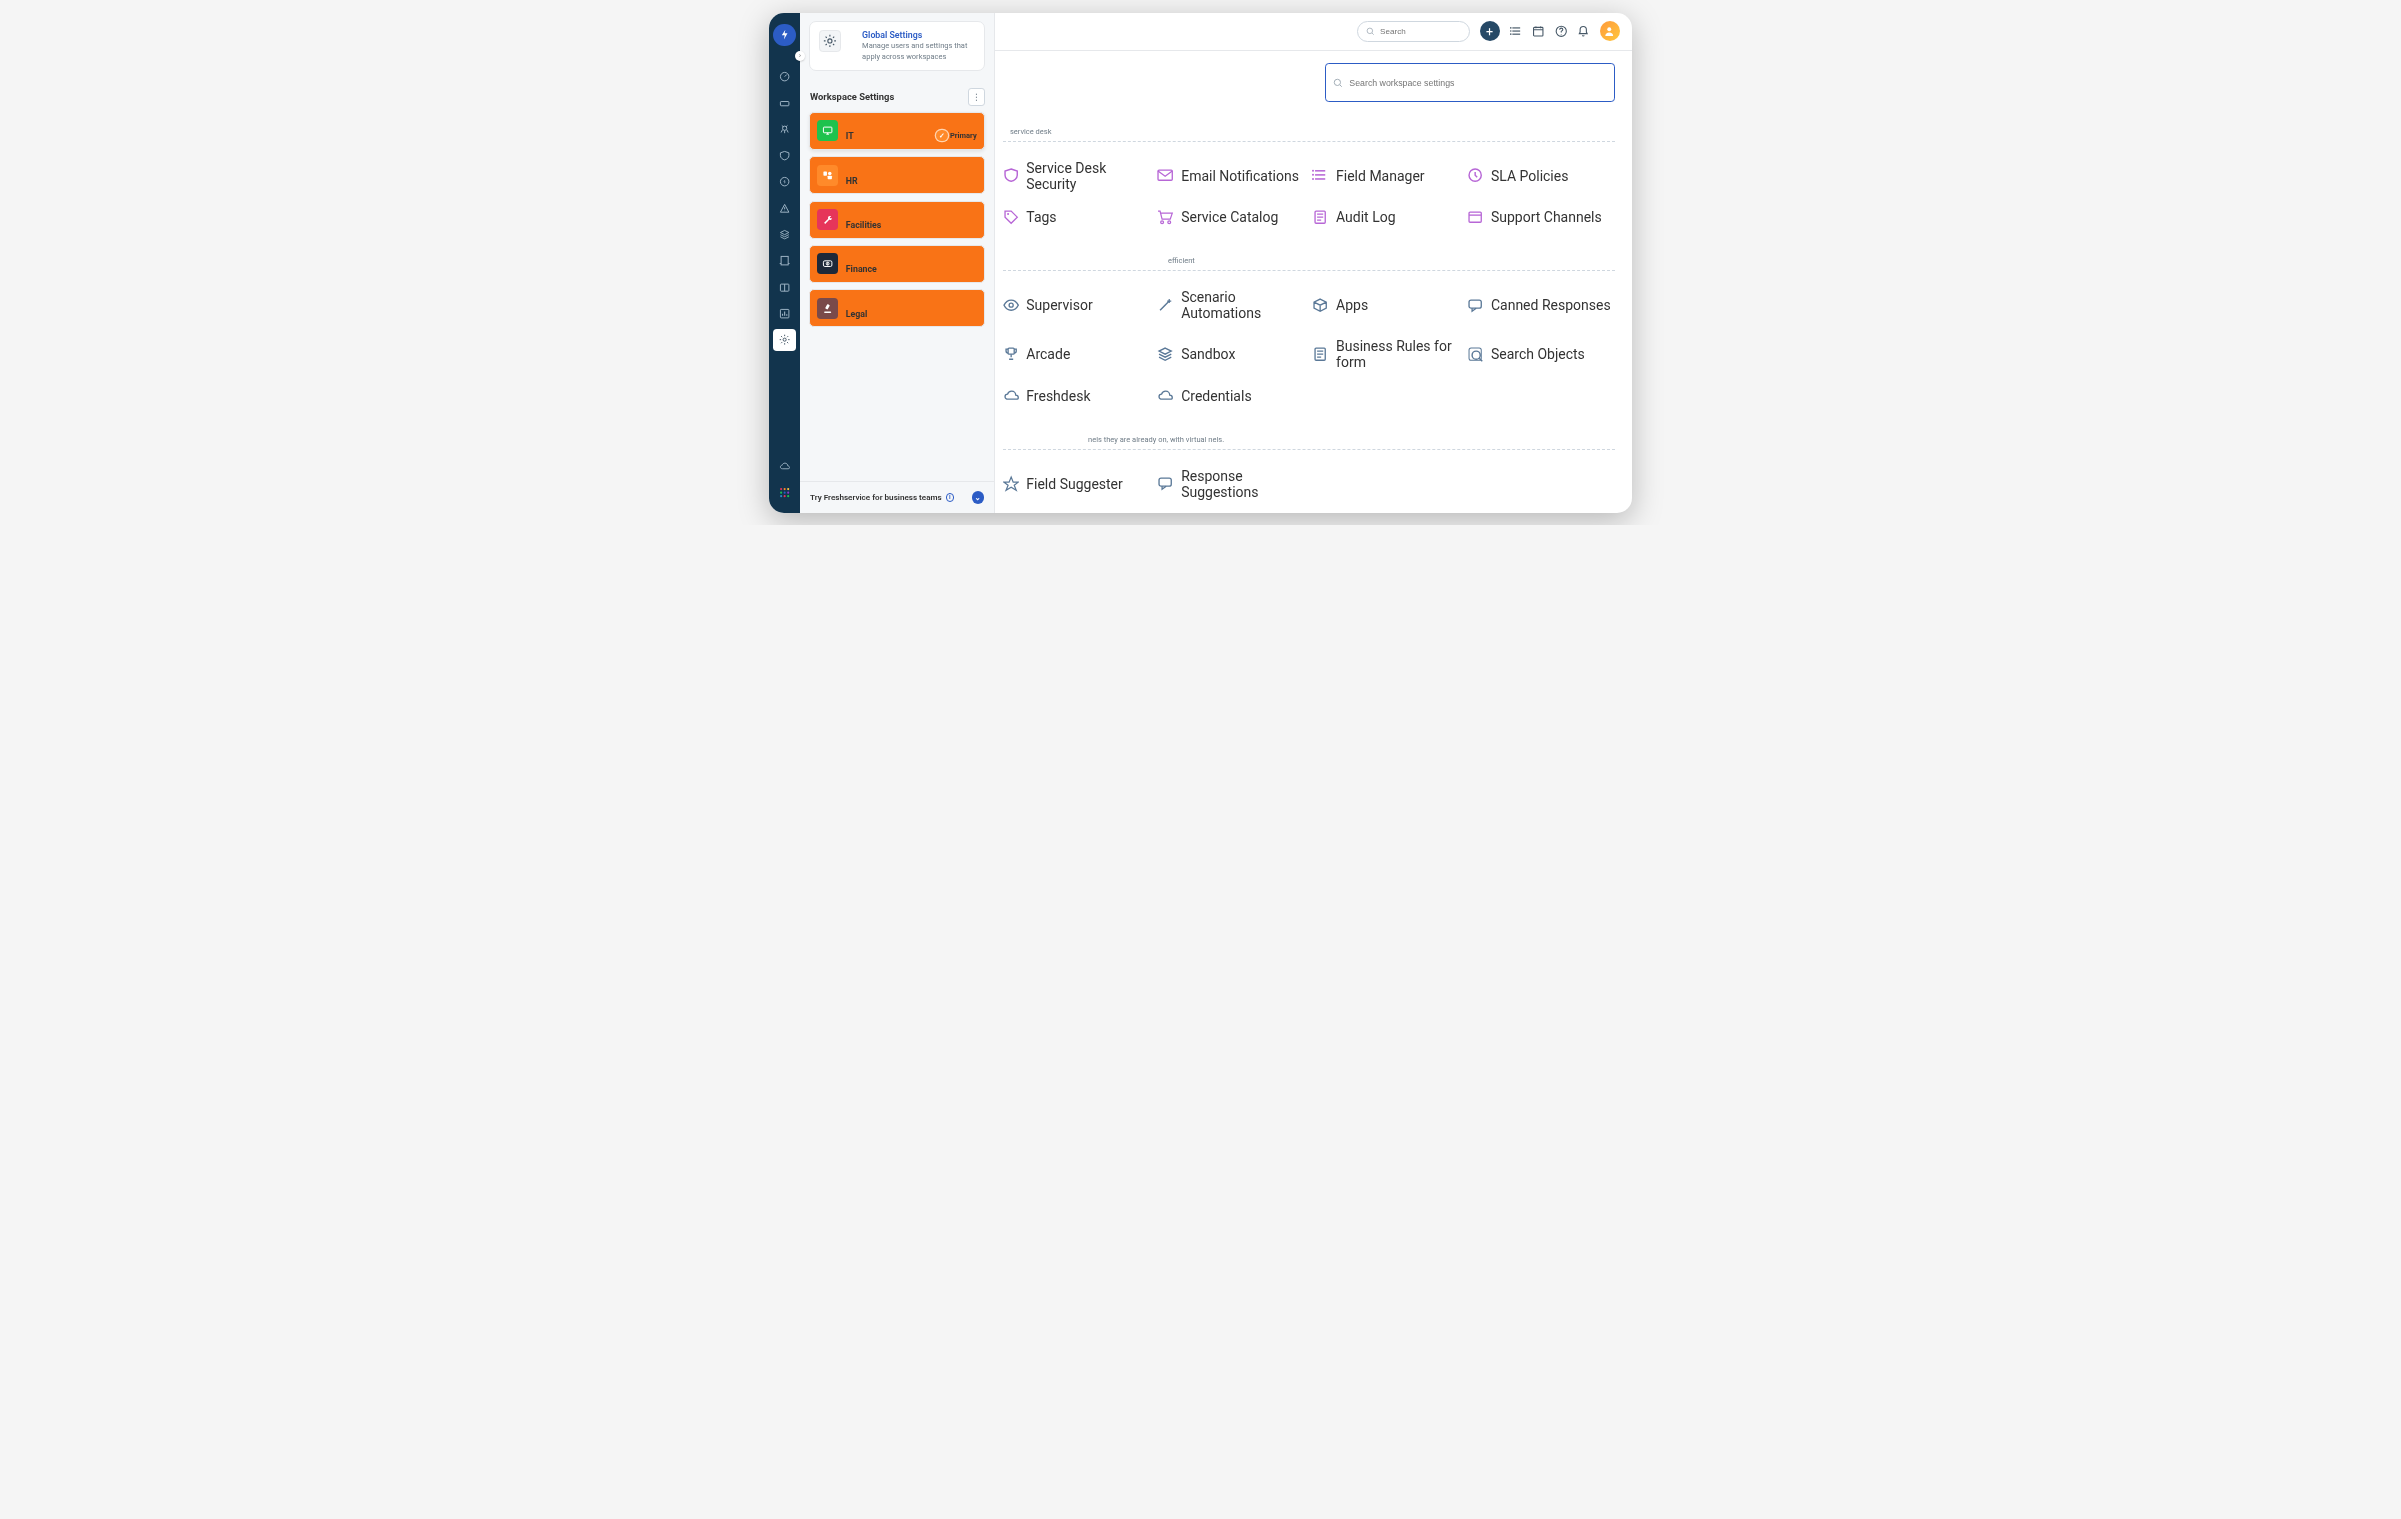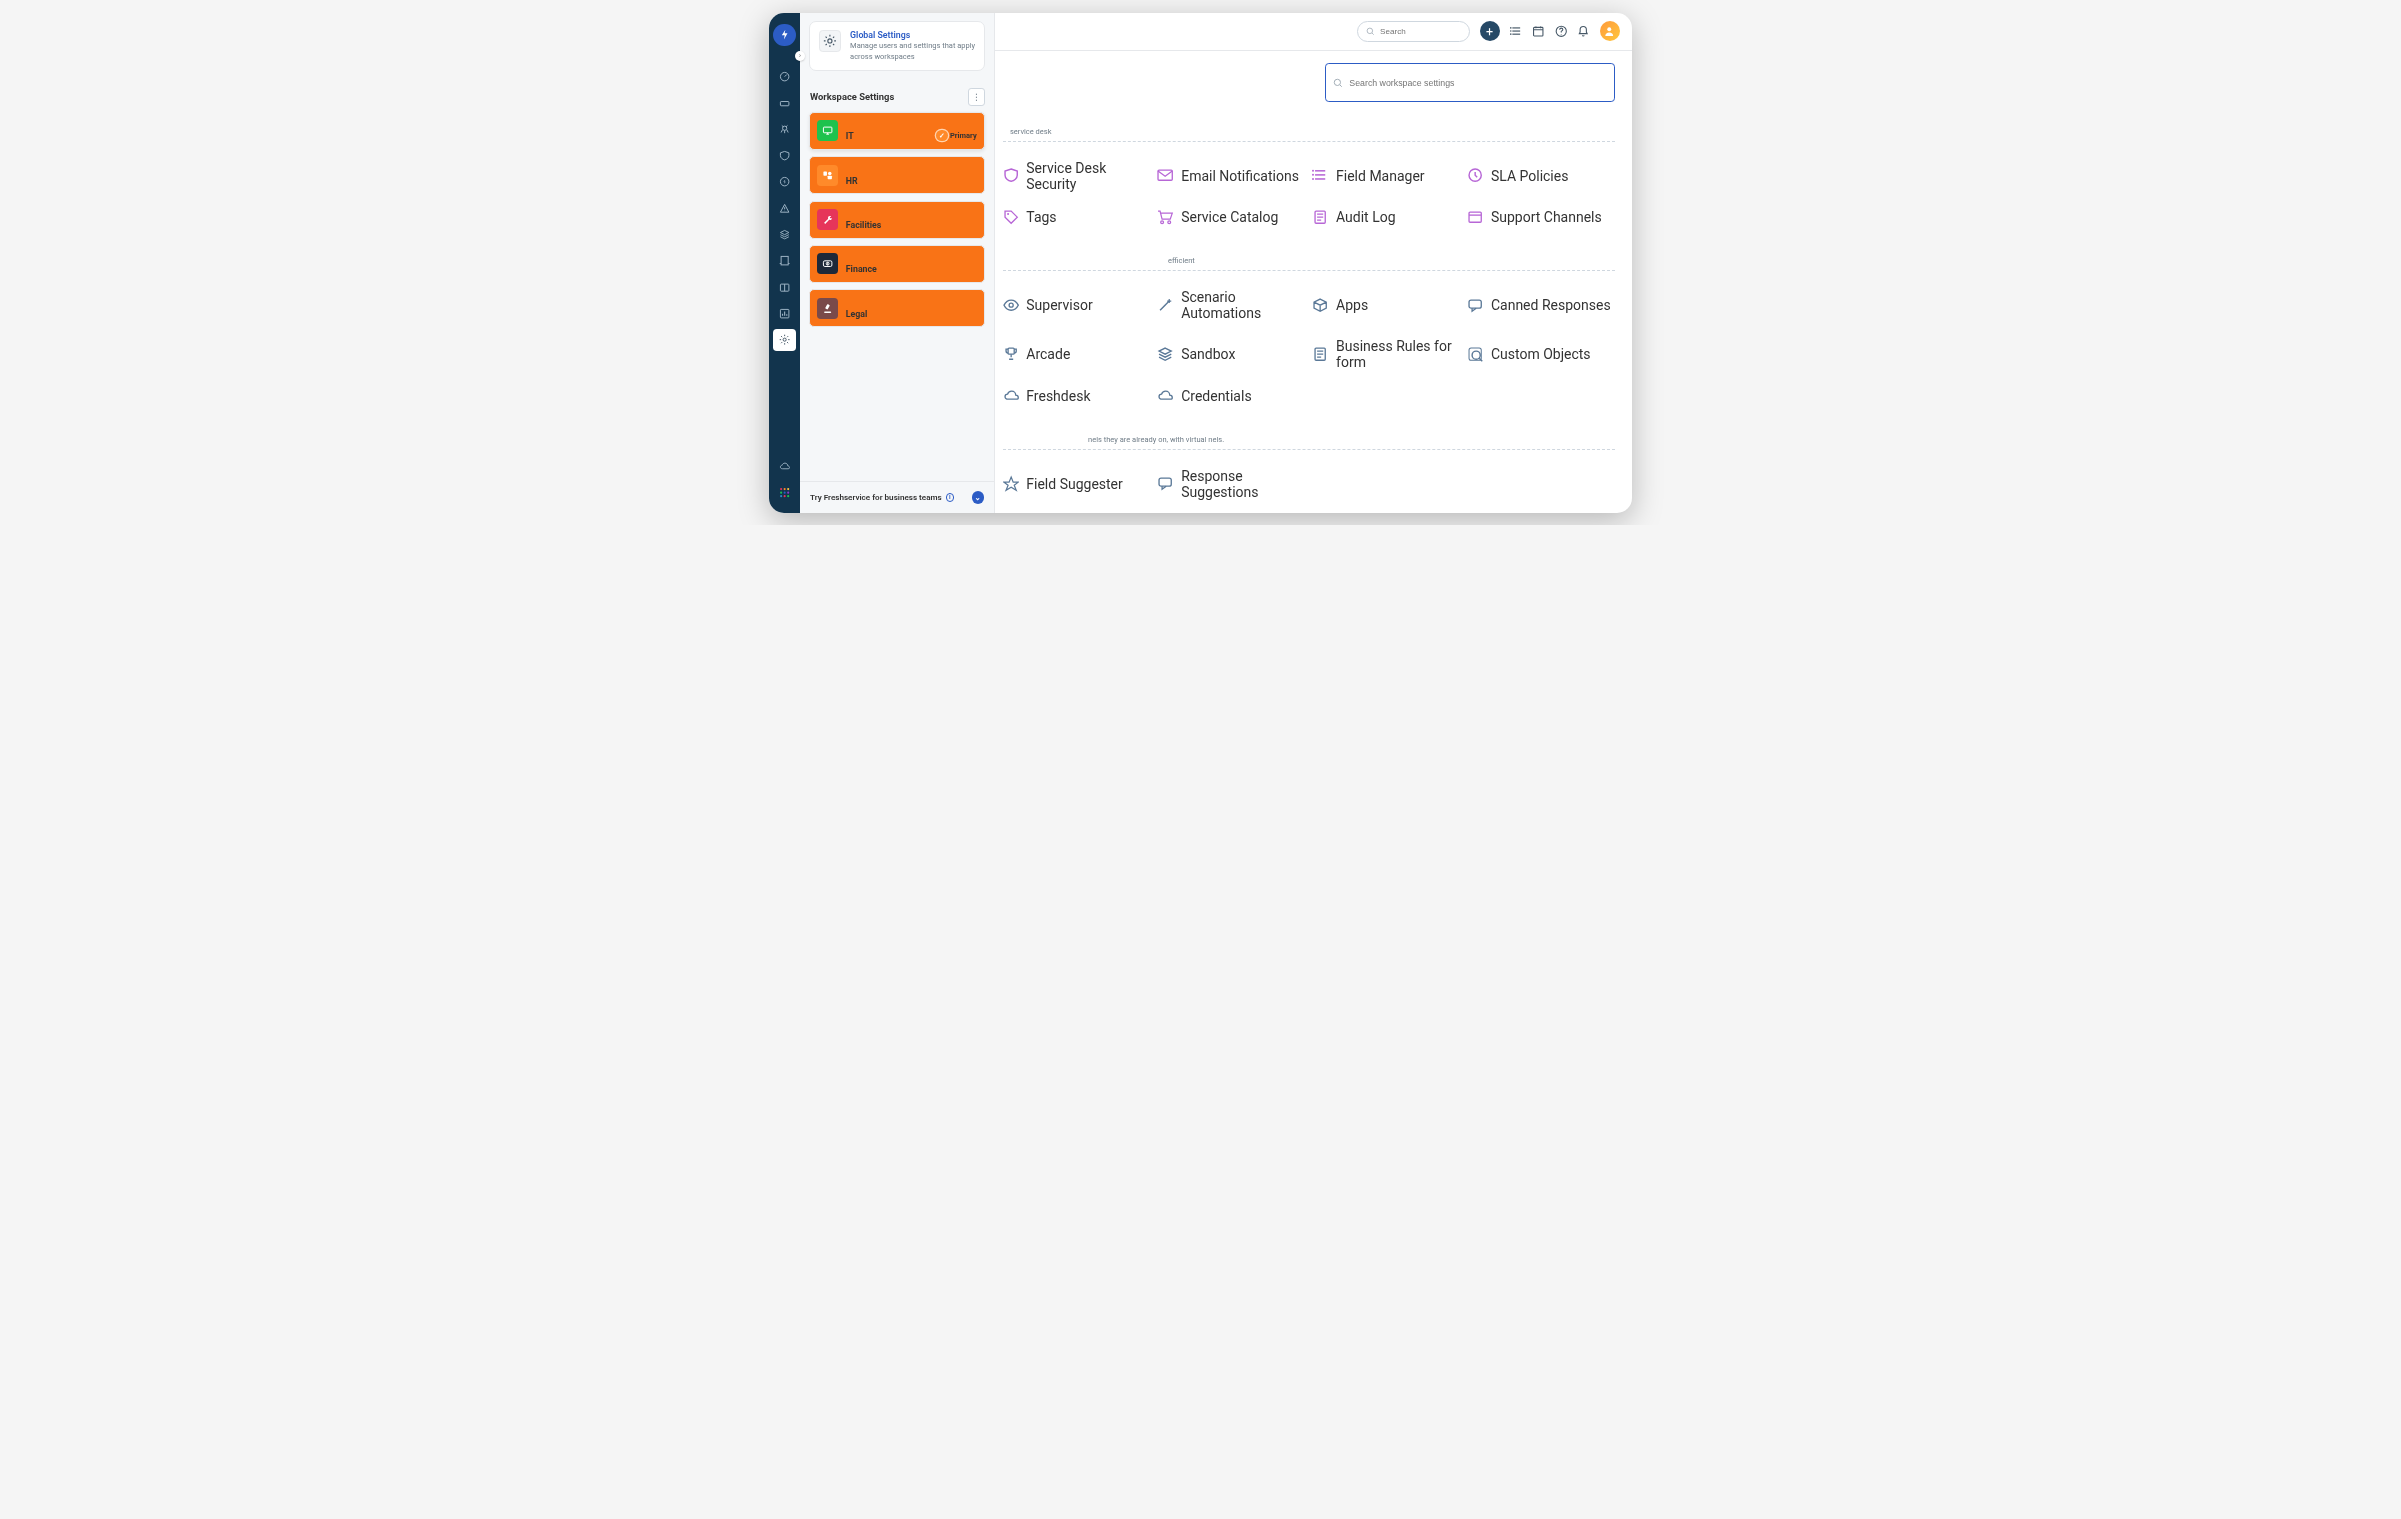--- a/index.html
+++ b/index.html
@@ -84,21 +84,21 @@
       flex-direction: column;
       flex-shrink: 0;
     }
     .global-card {
       margin: 8.8px 8.8px 6.3px;
       background: #fff;
       border: 0.6px solid #e6e8eb;
       border-radius: 7px;
       padding: 7.5px 8.8px;
       display: flex;
-      gap: 9px;
+      gap: 21px;
       align-items: flex-start;
     }
     .global-icon-box {
       width: 22.5px;
       height: 22.5px;
       border-radius: 3.8px;
       background: #f3f5f7;
       border: 0.6px solid #e6e8eb;
       display: flex;
       align-items: center;
@@ -758,21 +758,21 @@
                 </svg>
               </div>
               <div class="setting-label">Business Rules for form</div>
             </div>
             <div class="setting-item">
               <div class="setting-icon" style="color:#5a7897">
                 <svg width="16.3" height="16.3" viewBox="0 0 16 16">
                   <use href="#svg-search"></use>
                 </svg>
               </div>
-              <div class="setting-label">Custom Objects</div>
+              <div class="setting-label">Search Objects</div>
             </div>
             <div class="setting-item">
               <div class="setting-icon" style="color:#5a7897">
                 <svg width="16.3" height="16.3" viewBox="0 0 16 16">
                   <use href="#svg-cloud"></use>
                 </svg>
               </div>
               <div class="setting-label">Freshdesk</div>
             </div>
             <div class="setting-item">

